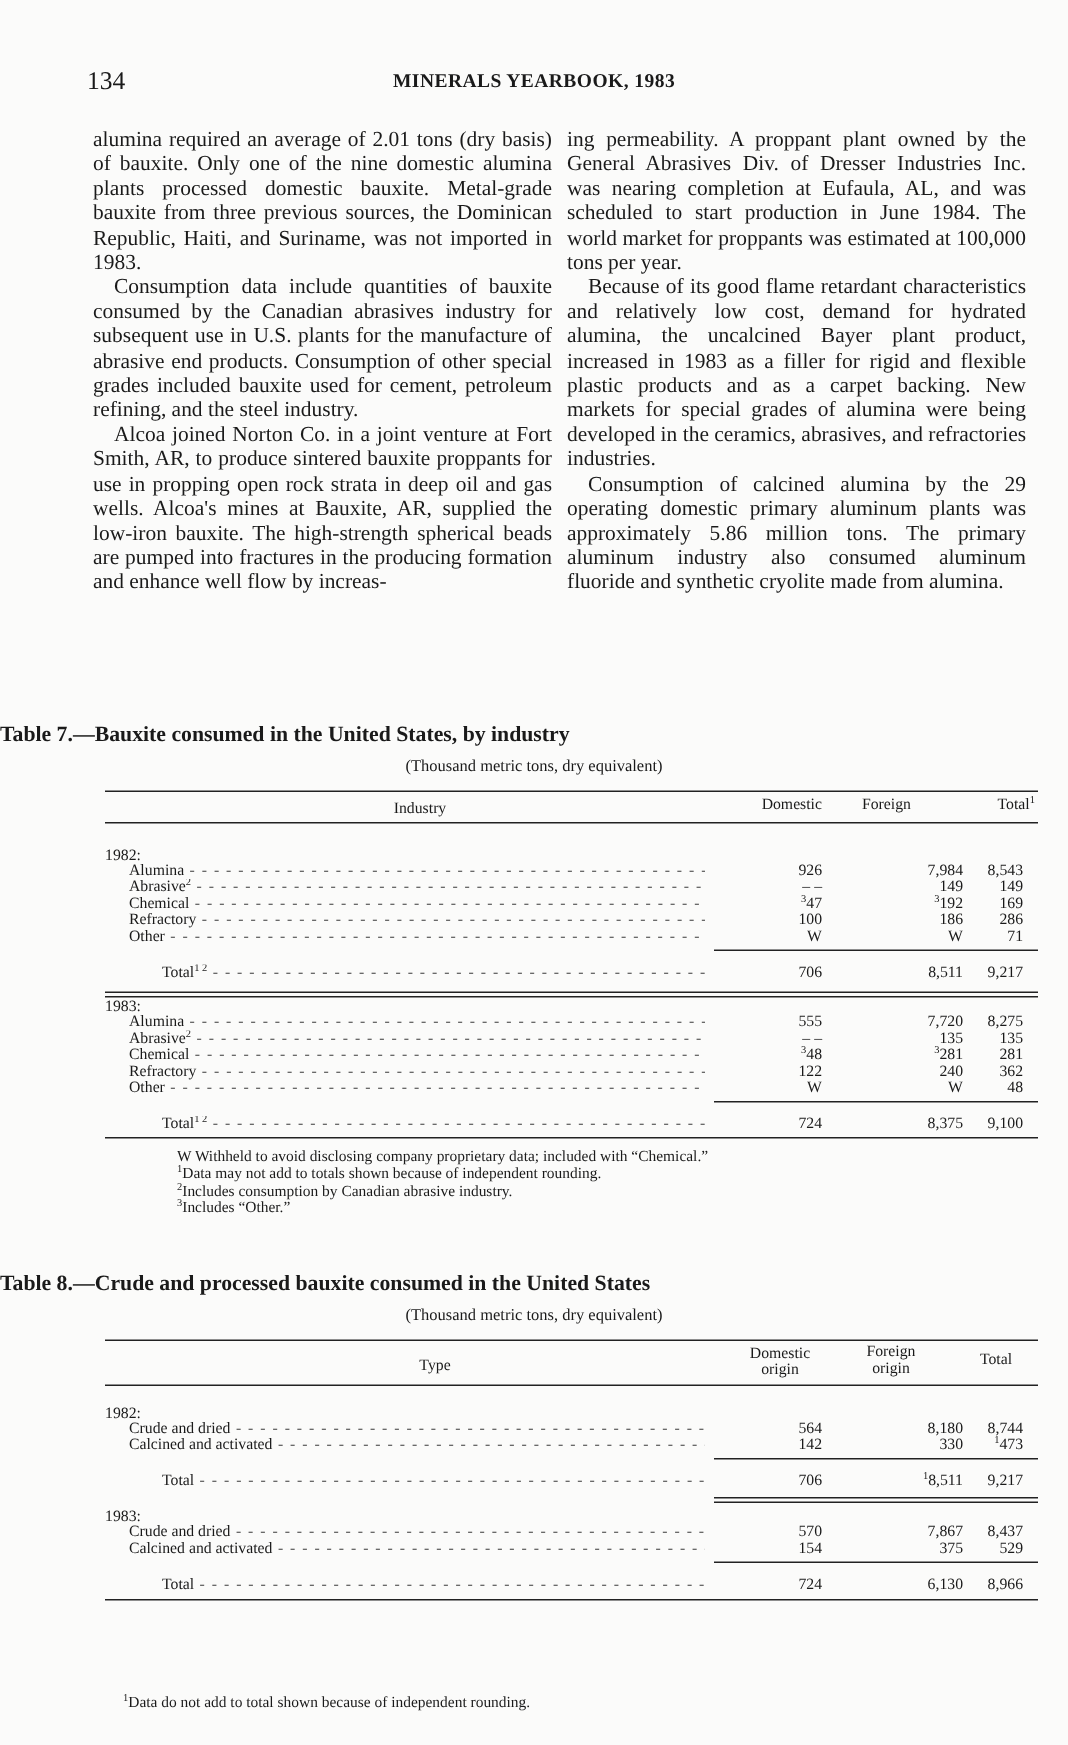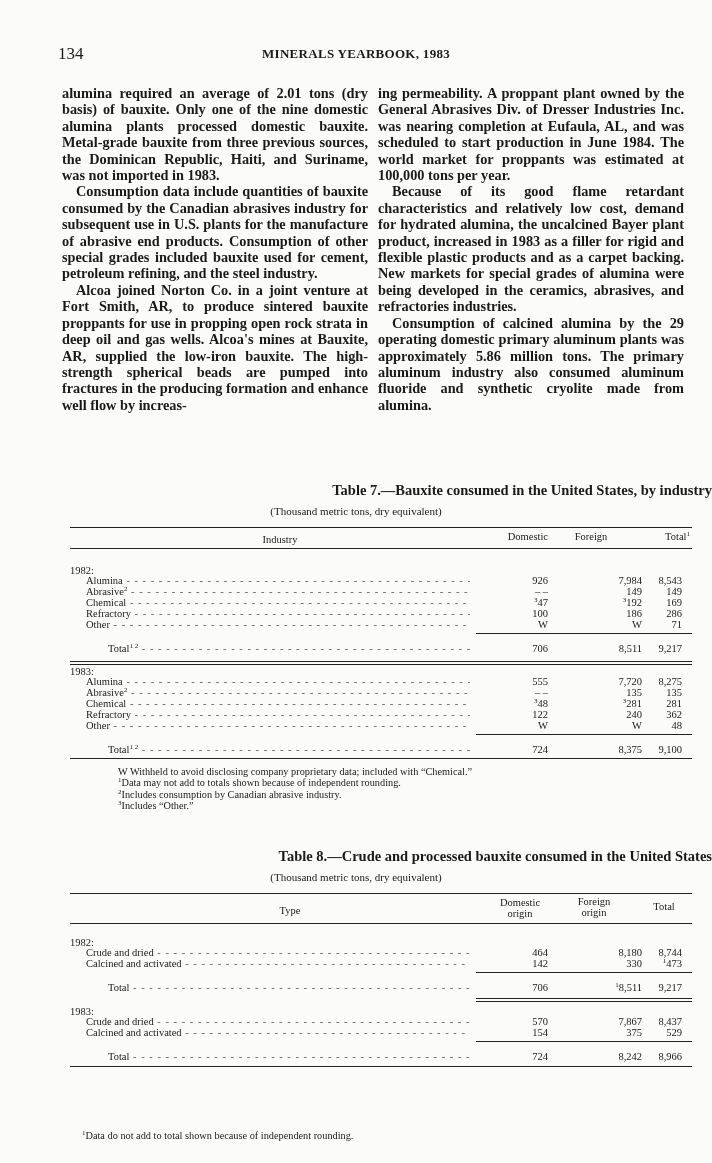--- a/index.html
+++ b/index.html
@@ -7,24 +7,24 @@
     width:712px; height:1163px; background:#fbfbfa; color:#1a1a1a;
     font-family:"DejaVu Serif","Liberation Serif",serif;
     position:relative; overflow:hidden;
   }
   .page-number { position:absolute; left:58px; top:44px; font-size:17px; font-family:"Liberation Serif",serif; }
   .running-head { position:absolute; left:262px; top:46px; font-size:13px; font-weight:bold; letter-spacing:0.3px; font-family:"Liberation Serif",serif; }
 
   .col { position:absolute; top:85px; width:306px; font-family:"Liberation Serif",serif; font-size:14.3px; line-height:16.4px; text-align:justify; }
   .col-left { left:62px; }
   .col-right { left:378px; }
-  .col p { margin:0;font-weight:bold; }
+  .col p { margin:0; }
   .col p.indent { text-indent:14px; }
 
-  .table-title { position:absolute; left:0; width:712px; text-align:right; font-family:"Liberation Serif",serif; font-weight:bold; font-size:14.5px; }
+  .table-title { position:absolute; left:0; width:712px; text-align:left; font-family:"Liberation Serif",serif; font-weight:bold; font-size:14.5px; }
   .table-sub { position:absolute; left:0; width:712px; text-align:center; font-family:"Liberation Serif",serif; font-size:11px; }
 
   .tbl { position:absolute; left:70px; width:622px; font-family:"Liberation Serif",serif; font-size:10.5px; }
   .rule { position:absolute; left:0; width:622px; height:0; border-top:1.5px solid #222; }
   .rule.thin { border-top-width:1px; }
   .rule.part { left:406px; width:216px; }
 
   .hdr { position:absolute; font-size:10.5px; text-align:center; line-height:11px; }
   .row { position:absolute; left:0; width:622px; height:12px; line-height:12px; }
   .row .label { position:absolute; left:0; white-space:nowrap; overflow:hidden; width:400px; }
@@ -176,21 +176,21 @@
       <div>origin</div>
     </div>
   <div class="hdr" style="top:901px; left:566px; width:56px;">Total</div>
   <div class="rule thin" style="top:923px;"></div>
   <div id="t8rows">
       <div class="row" style="top:937px">
         <div class="label">1982:</div>
       </div>
       <div class="row" style="top:947px">
         <div class="label l1"><span>Crude and dried</span><span class="leader"> - - - - - - - - - - - - - - - - - - - - - - - - - - - - - - - - - - - - - - - - - - - - - - - - - - - - - - - - - - - - </span></div>
-        <div class="num n-dom"><span>464</span></div>
+        <div class="num n-dom"><span>564</span></div>
         <div class="num n-for"><span>8,180</span></div>
         <div class="num n-tot"><span>8,744</span></div>
       </div>
       <div class="row" style="top:958px">
         <div class="label l1"><span>Calcined and activated</span><span class="leader"> - - - - - - - - - - - - - - - - - - - - - - - - - - - - - - - - - - - - - - - - - - - - - - - - - - - - - - - - - - - - </span></div>
         <div class="num n-dom"><span>142</span></div>
         <div class="num n-for"><span>330</span></div>
         <div class="num n-tot"><sup>1</sup><span>473</span></div>
       </div>
       <div class="rule thin part" style="top:972px"></div>
@@ -214,21 +214,21 @@
       <div class="row" style="top:1027px">
         <div class="label l1"><span>Calcined and activated</span><span class="leader"> - - - - - - - - - - - - - - - - - - - - - - - - - - - - - - - - - - - - - - - - - - - - - - - - - - - - - - - - - - - - </span></div>
         <div class="num n-dom"><span>154</span></div>
         <div class="num n-for"><span>375</span></div>
         <div class="num n-tot"><span>529</span></div>
       </div>
       <div class="rule thin part" style="top:1041px"></div>
       <div class="row" style="top:1051px">
         <div class="label l2"><span>Total</span><span class="leader"> - - - - - - - - - - - - - - - - - - - - - - - - - - - - - - - - - - - - - - - - - - - - - - - - - - - - - - - - - - - - </span></div>
         <div class="num n-dom"><span>724</span></div>
-        <div class="num n-for"><span>8,242</span></div>
+        <div class="num n-for"><span>6,130</span></div>
         <div class="num n-tot"><span>8,966</span></div>
       </div>
     </div>
   <div class="rule" style="top:1066px;"></div>
 </div>
 
 <div class="notes" style="top:1130px; left:82px;">
   <div><sup>1</sup><span>Data do not add to total shown because of independent rounding.</span></div>
 </div>
 

